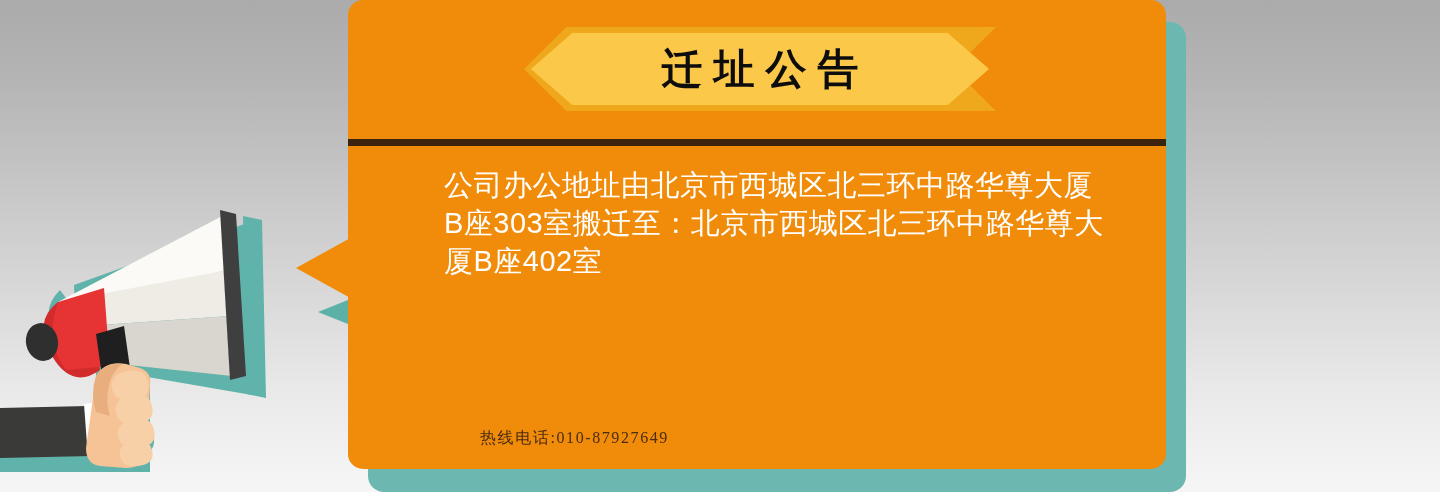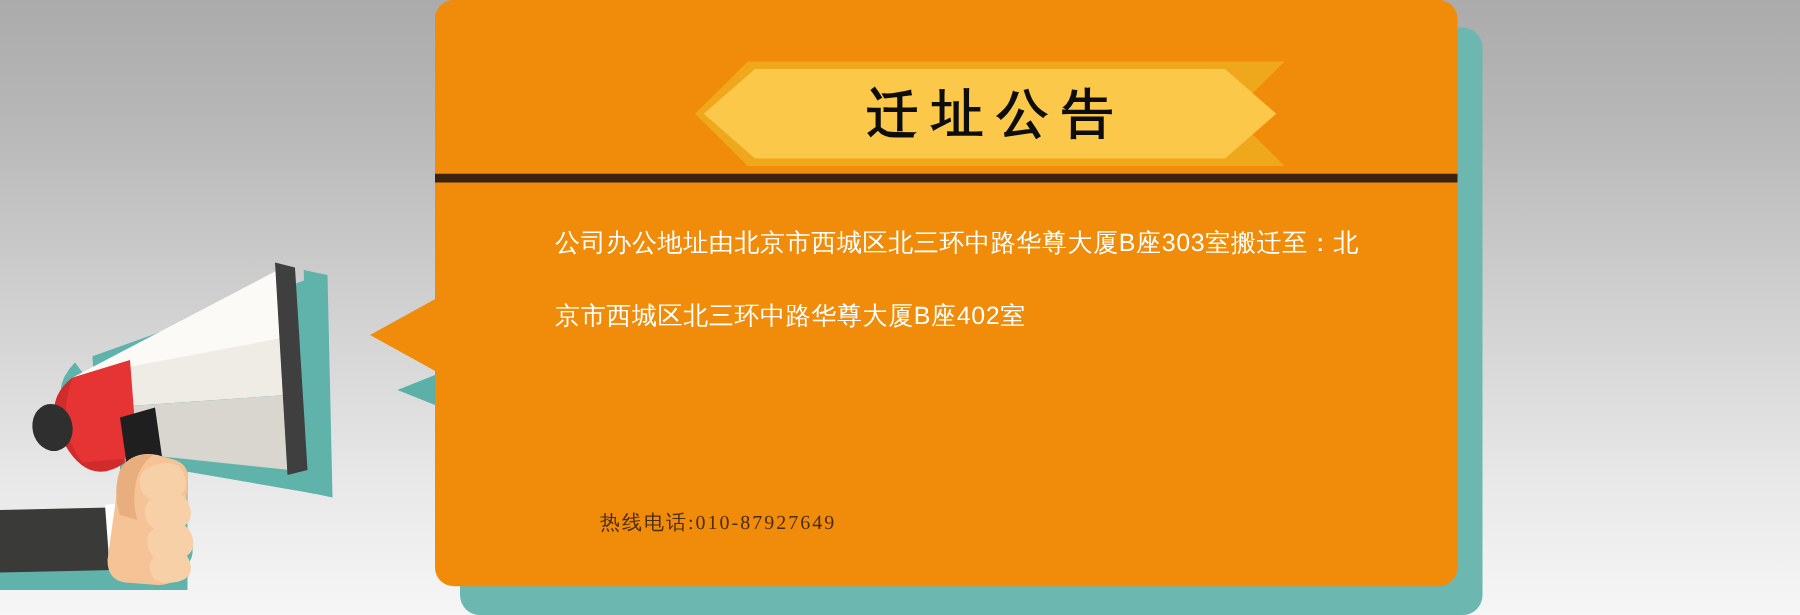--- a/index.html
+++ b/index.html
@@ -61,25 +61,24 @@
     width: 0;
     height: 0;
     border-top: 32px solid transparent;
     border-bottom: 32px solid transparent;
     border-right: 58px solid #f08c0a;
   }
 
   
   .ribbon-wrap {
     position: absolute;
-    left: 556px;
+    left: 524px;
     top: 27px;
     width: 472px;
     height: 84px;
-    margin-top: 22px;
   }
   .ribbon-outer {
     position: absolute;
     inset: 0;
     background: #efa81c;
     clip-path: polygon(0% 50%, 9% 0%, 100% 0%, 100% 0%, 91% 50%, 100% 100%, 9% 100%);
   }
   .ribbon-inner {
     position: absolute;
     left: 7px;
@@ -113,30 +112,30 @@
     background: #3c2310;
   }
 
   
   .body-copy {
     position: absolute;
     left: 444px;
     top: 166px;
     width: 660px;
     color: #ffffff;
-    font-size: 20px;
-    line-height: 58px;
+    font-size: 29px;
+    line-height: 38px;
     letter-spacing: 0.5px;
   }
 
   
   .footer {
     position: absolute;
     left: 444px;
-    top: 408px;
+    top: 428px;
     width: 660px;
     height: 28px;
   }
   .footer-item {
     position: absolute;
     top: 0;
     color: #4a2c12;
     font-family: "Liberation Serif", serif;
     font-size: 16px;
     letter-spacing: 1.6px;

